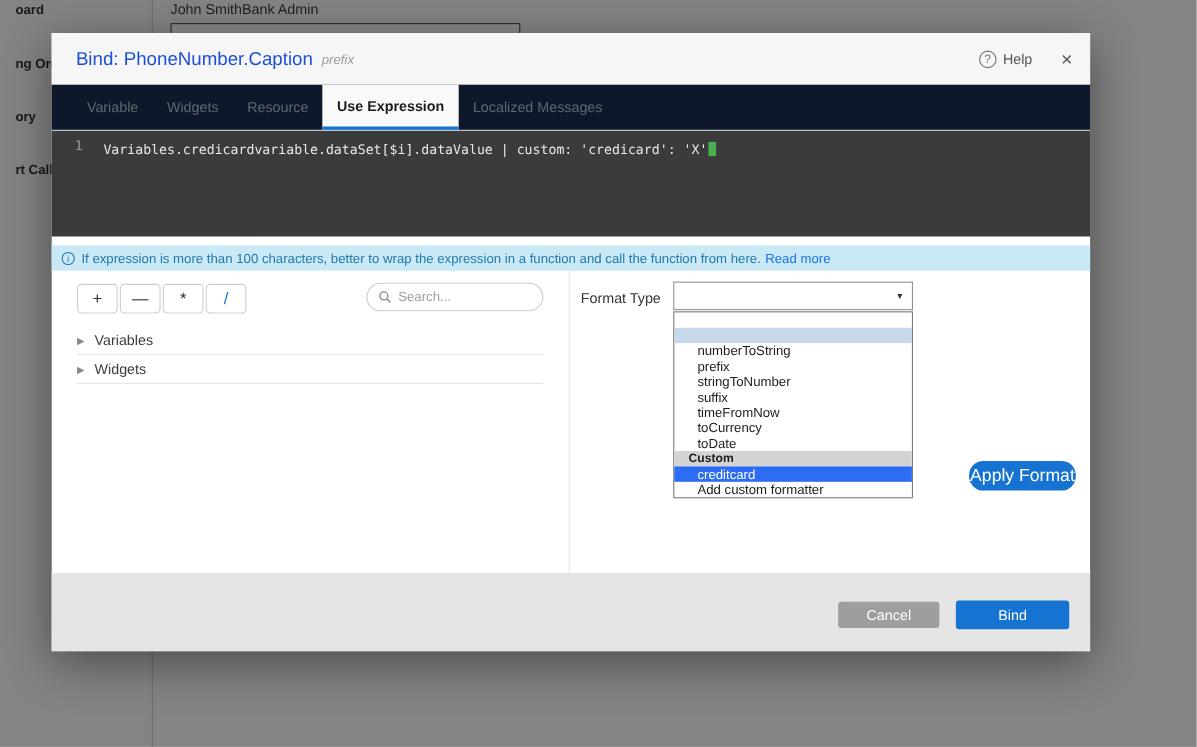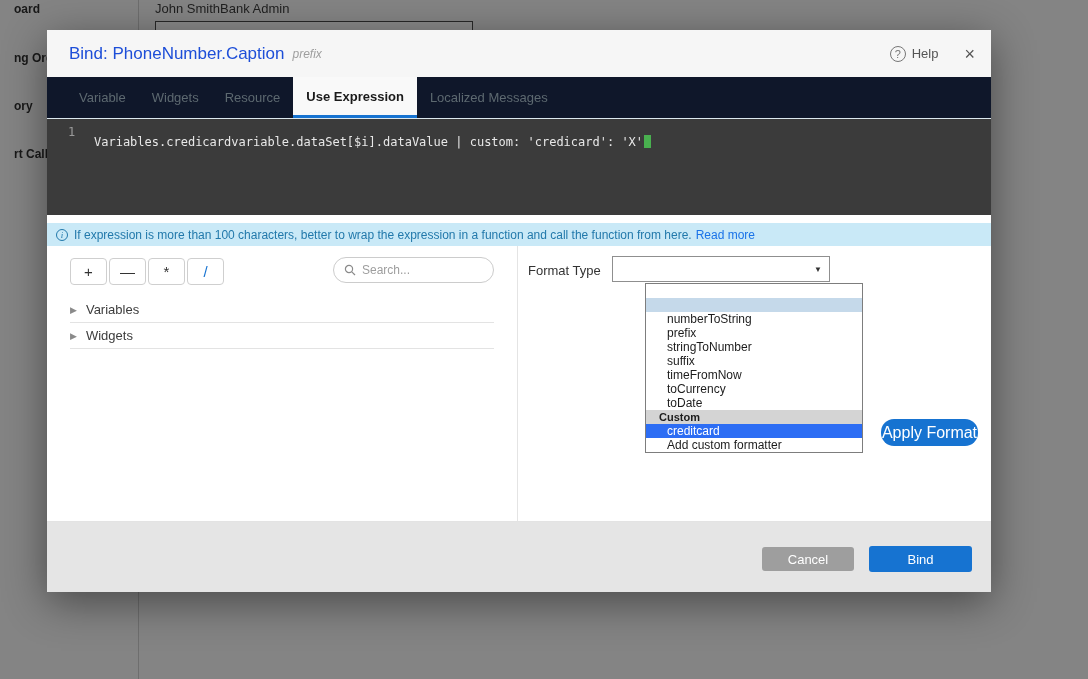--- a/index.html
+++ b/index.html
@@ -50,21 +50,21 @@
     color:#1a1a1a; background:#f9f9f9; font-weight:bold;
     border-bottom:3px solid #1673d1; padding-bottom:0;
   }
 
   
   .editor {
     height:96px; background:#3b3b3b; display:flex;
     font-family:"DejaVu Sans Mono", monospace; font-size:12px;
   }
   .gutter { width:47px; text-align:left; padding:6px 0 0 21px; color:#9a9a9a; }
-  .code-area { padding-top:16px; color:#e8e8e8; white-space:pre; }
+  .code-area { padding-top:10px; color:#e8e8e8; white-space:pre; }
   .caret { display:inline-block; width:7px; height:13px; background:#49b04f; vertical-align:-2px; margin-left:1px; }
 
   
   .infobar {
     margin-top:8px; height:23px; background:#c9e9f7;
     display:flex; align-items:center; padding-left:9px;
     font-size:12px; color:#2279ab;
   }
   .info-icon {
     width:12px; height:12px; border:1px solid #2279ab; border-radius:50%;
@@ -105,21 +105,21 @@
   .tree-arrow { color:#8a8a8a; font-size:9px; }
 
   .format-label { position:absolute; left:481px; top:17px; font-size:13px; color:#333; }
   .select {
     position:absolute; left:565px; top:10px; width:218px; height:26px;
     border:1px solid #8f8f8f; background:#fff; cursor:pointer;
   }
   .select-arrow { position:absolute; right:7px; top:8px; font-size:8px; color:#333; }
 
   .dropdown {
-    position:absolute; left:598px; top:37px; width:218px;
+    position:absolute; left:565px; top:37px; width:218px;
     border:1px solid #7d7d7d; background:#fff; z-index:5;
     font-size:12px; color:#1c1c1c;
   }
   .dd-row { height:14px; line-height:14px; padding-left:21px; white-space:nowrap; overflow:hidden; cursor:pointer; }
   .dd-row.blank { }
   .dd-row.hover { background:#c5d9ea; }
   .dd-row.group { background:#d4d4d4; font-weight:bold; padding-left:13px; font-size:11px; }
   .dd-row.selected { background:#2c6df4; color:#fff; }
 
   .apply-btn {

